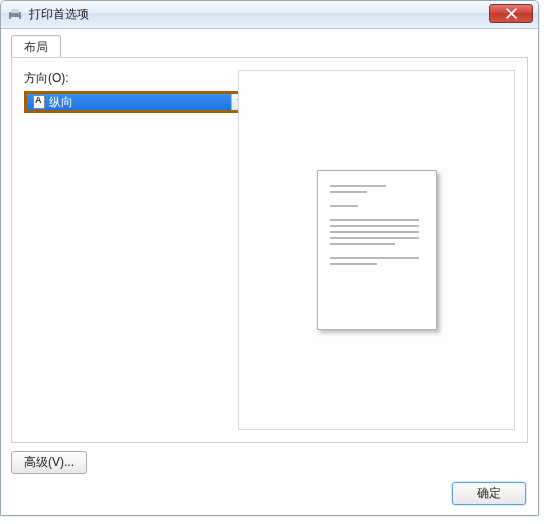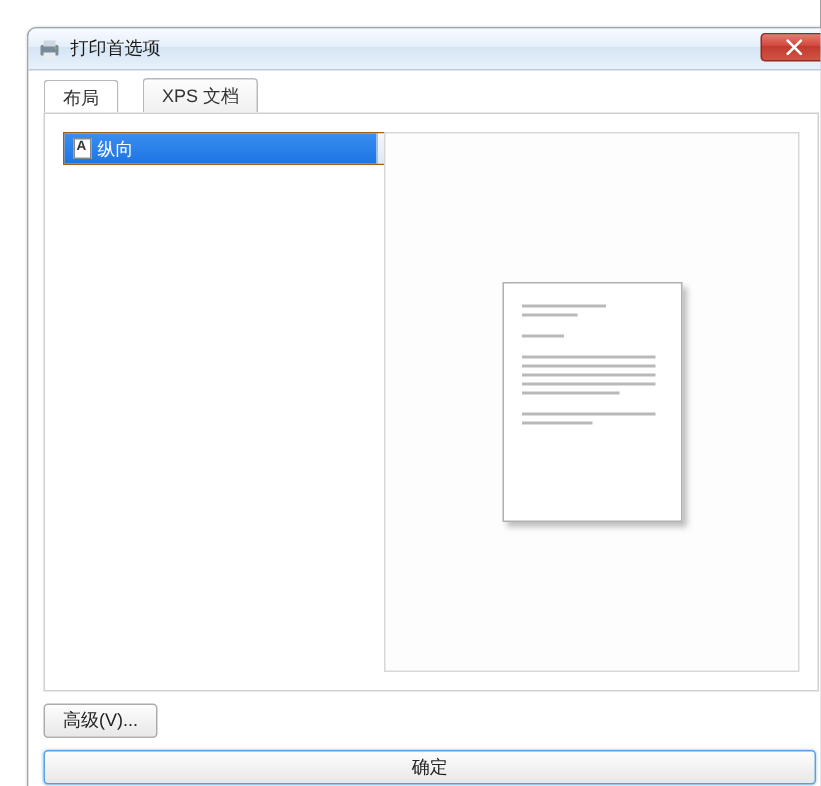--- a/index.html
+++ b/index.html
@@ -1,48 +1,48 @@
 <!DOCTYPE html>
 <html><head>
 <meta charset="utf-8">
 <style>
 * { box-sizing: border-box; margin: 0; padding: 0; font-family: "Microsoft YaHei", "SimSun", Tahoma, sans-serif; }
 body { width: 547px; height: 524px; background: #000; }
-.outer { width: 547px; height: 524px; background: #fff; padding: 18px; position: relative; }
+.outer { width: 547px; height: 524px; background: #fff; padding: 0; position: relative; }
 .window { width: 539px; height: 516px; background: #fff; border: 1px solid #9aa7b5; border-radius: 6px 6px 0 0; box-shadow: 0 0 2px rgba(0,0,0,0.2); position: relative; overflow: hidden; }
 .titlebar { height: 28px; background: linear-gradient(to bottom,#f7fbff 0%,#e5effa 45%,#d5e4f3 46%,#e8f1fb 100%); border-bottom: 1px solid #b9c9db; display: flex; align-items: center; padding: 0 6px; position: relative; }
 .titlebar .appicon { width: 16px; height: 16px; margin-right: 6px; display: inline-flex; align-items: center; justify-content: center; }
 .titlebar .title { font-size: 12px; color: #1a1a1a; }
 .closebtn { position: absolute; right: 5px; top: 3px; width: 44px; height: 19px; background: linear-gradient(to bottom,#e67a72 0%,#d1473b 45%,#c33a2d 46%,#cf5347 100%); border: 1px solid #8e2c22; border-radius: 3px; display: flex; align-items: center; justify-content: center; cursor: pointer; }
 .closebtn svg { width: 11px; height: 11px; }
 .watermark { position: absolute; left: 0; top: 0; right: 0; height: 60px; pointer-events: none; z-index: 5; }
 .watermark .logo { position: absolute; left: 4px; top: 4px; font-size: 30px; font-weight: bold; color: rgba(60,170,95,0.85); letter-spacing: 0; }
 .watermark .url { position: absolute; left: 40px; top: 34px; font-size: 17px; color: rgba(60,170,95,0.85); font-weight: bold; }
 .client { padding: 4px 10px 10px 10px; background: #fff; height: calc(100% - 28px); display: flex; flex-direction: column; }
 .tabs { height: 22px; display: flex; align-items: flex-end; margin-top: 2px; }
 .tab { font-size: 12px; padding: 3px 12px 2px 12px; border: 1px solid #b8b8b8; border-bottom: none; background: linear-gradient(to bottom,#fdfdfd,#f0f0f0); margin-right: 16px; border-radius: 3px 3px 0 0; cursor: pointer; color: #333; }
 .tab.active { background: #fff; position: relative; top: 1px; }
 .panel { border: 1px solid #d0d0d0; background: #fff; flex: 1; padding: 12px; display: flex; gap: 14px; position: relative; }
 .left { width: 200px; }
 .label { font-size: 12px; color: #222; margin-bottom: 4px; }
-.combo { width: 228px; height: 22px; display: flex; border: 1px solid #a16207; }
+.combo { width: 228px; height: 22px; display: flex; border: 3px solid #a16207; }
 .combo .sel { flex: 1; background: #1e90ff; background: linear-gradient(to bottom,#3a8ef0,#1d74e4); color: #fff; font-size: 12px; display: flex; align-items: center; padding: 0 6px; gap: 4px; }
 .combo .sel .docicon { width: 12px; height: 14px; background: #fff; border: 1px solid #888; position: relative; display: inline-block; }
 .combo .sel .docicon::before { content: "A"; position: absolute; left: 1px; top: -1px; font-size: 9px; color: #333; font-weight: bold; }
 .combo .arrow { width: 18px; background: linear-gradient(to bottom,#f5f8fb,#dfe7f0); border-left: 1px solid #a8bdd9; display: flex; align-items: center; justify-content: center; cursor: pointer; }
 .combo .arrow svg { width: 8px; height: 6px; }
 .preview { flex: 1; border: 1px solid #d8d8d8; background: #fdfdfd; display: flex; align-items: center; justify-content: center; padding: 20px; position: relative; min-height: 340px; }
 .page { width: 120px; height: 160px; background: #fff; border: 1px solid #b0b0b0; box-shadow: 3px 3px 4px rgba(0,0,0,0.25); padding: 14px 12px; }
 .page .line { height: 2px; background: #b9b9b9; margin-bottom: 4px; }
 .page .w60 { width: 60%; } .page .w40 { width: 40%; } .page .w95 { width: 95%; }
 .page .w70 { width: 70%; } .page .w50 { width: 50%; } .page .w30 { width: 30%; }
 .page .gap { height: 8px; }
 .advrow { display: flex; justify-content: flex-start; margin-top: 8px; }
 .btn { font-size: 12px; min-width: 74px; height: 23px; padding: 0 12px; background: linear-gradient(to bottom,#fdfdfd,#e8e8e8); border: 1px solid #acacac; border-radius: 3px; cursor: pointer; display: inline-flex; align-items: center; justify-content: center; color: #222; }
-.footer { display: flex; justify-content: flex-end; gap: 24px; padding: 8px 2px 0 0; flex-direction: column; }
+.footer { display: flex; justify-content: flex-end; gap: 24px; padding: 8px 2px 0 0; }
 .btn.primary { border: 1px solid #5a9fe0; box-shadow: 0 0 2px rgba(60,140,220,0.6); }
 </style>
 </head>
 <body>
 
 <div class="outer">
   <div class="window">
 
     <div class="titlebar">
       <span class="appicon">
@@ -59,26 +59,26 @@
             <path d="M1 1 L9 9 M9 1 L1 9" stroke="#fff" stroke-width="1.6" stroke-linecap="round"></path>
           </svg>
       </div>
     </div>
 
 
     <div class="client">
 
       <div class="tabs">
         <div class="tab active">布局</div>
-        <div class="tab">XPS 文档</div>
       </div>
 
       <div class="panel">
 
         <div class="left">
+          <div class="label">方向(O):</div>
           <div class="combo">
             <div class="sel">
               <span class="docicon"></span>
               <span>纵向</span>
             </div>
             <div class="arrow">
               <svg viewBox="0 0 8 6">
                   <path d="M0 0 L4 5 L8 0 Z" fill="#4a4a4a"></path>
                 </svg>
             </div>

